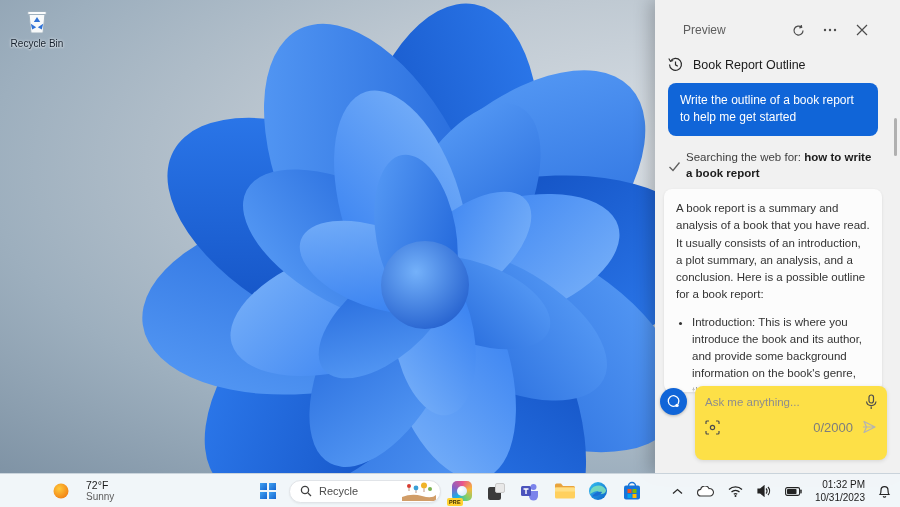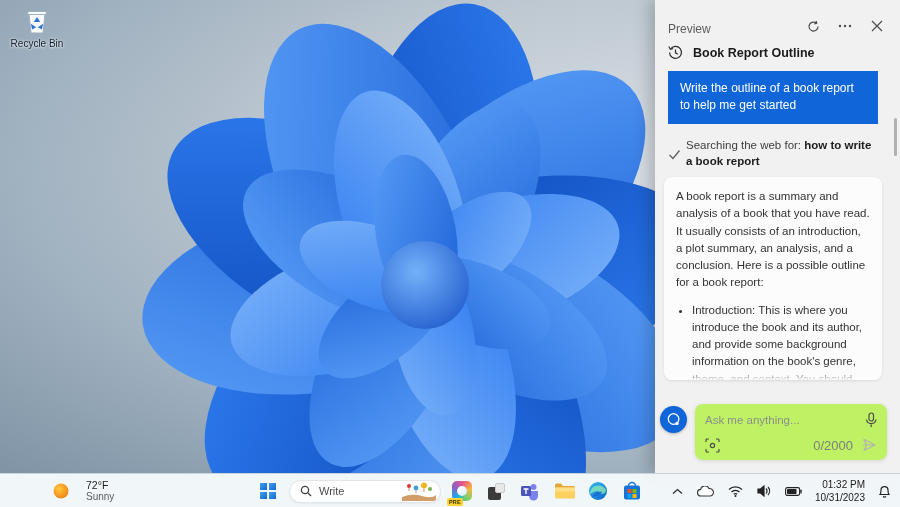--- a/index.html
+++ b/index.html
@@ -11,49 +11,49 @@
   .desktop { position:absolute; left:0; top:0; width:900px; height:473px; overflow:hidden;
     background: radial-gradient(ellipse at 78% 35%, #dbe1e7 0%, #bfc9d2 40%, #9dafbe 72%, #7f93a5 100%); }
   .bloom { position:absolute; left:0; top:0; }
 
   .recycle-bin { position:absolute; left:8px; top:5px; width:58px; display:flex; flex-direction:column; align-items:center; cursor:default; }
   .recycle-bin .label { margin-top:1px; font-size:10px; color:#17212e; text-shadow:0 0 3px rgba(255,255,255,.85), 0 1px 2px rgba(255,255,255,.6); }
 
   
   .panel { position:absolute; top:0; right:0; width:245px; height:473px; background:#f1f1f1;
     box-shadow:-5px 0 16px rgba(0,0,0,.22); }
-  .panel-header { display:flex; align-items:flex-end; height:36px; padding:0 13px; }
+  .panel-header { display:flex; align-items:center; height:36px; padding:0 28px;margin-top:12px; }
   .panel-title { font-size:12px; color:#5d5d5d; flex:1; }
   .hbtn { width:20px; height:20px; display:flex; align-items:center; justify-content:center; margin-left:12px; cursor:pointer; border-radius:4px; }
 
   .topic-row { display:flex; align-items:center; gap:10px; margin:9px 13px 0; }
-  .topic-title { font-size:12.5px; font-weight:700; color:#1b1b1b; }
-
-  .user-bubble { margin:11px 22px 0 13px; background:#1065d8; color:#fff; border-radius:0;
+  .topic-title { font-size:12.5px; font-weight:400; color:#1b1b1b; }
+
+  .user-bubble { margin:11px 22px 0 13px; background:#1065d8; color:#fff; border-radius:8px;
     padding:9px 12px; font-size:12px; line-height:1.45; }
 
   .status-list { margin:13px 22px 0 13px; }
   .status-row { display:flex; align-items:center; gap:5px; margin-bottom:7px; font-size:11.5px; color:#3e3e3e; line-height:1.45; }
   .status-row svg { flex:0 0 auto; margin-top:2px; }
   .status-row b { color:#1c1c1c; font-weight:700; }
 
   .answer-card { position:relative; margin:6px 18px 0 9px; height:203px; overflow:hidden;
     background:#fcfcfc; border-radius:8px; box-shadow:0 1px 3px rgba(0,0,0,.10); padding:11px 12px; }
   .answer-card p { font-size:11.5px; color:#333; line-height:1.5; }
   .answer-card ul { margin:10px 0 0 16px; }
   .answer-card li { font-size:11.5px; color:#333; line-height:1.5; }
   .answer-card .fade { position:absolute; left:0; right:0; bottom:0; height:10px;
     background:linear-gradient(rgba(252,252,252,0), rgba(252,252,252,.95)); pointer-events:none; }
 
   .scroll-thumb { position:absolute; right:3px; top:118px; width:3px; height:38px; border-radius:2px; background:#b0b0b0; }
 
   .composer { position:absolute; left:5px; right:17px; bottom:13px; display:flex; align-items:flex-start; gap:8px; }
   .new-topic-btn { width:27px; height:27px; border-radius:50%; background:#1065d8; flex:0 0 auto;
     display:flex; align-items:center; justify-content:center; margin-top:2px; cursor:pointer; box-shadow:0 1px 3px rgba(0,0,0,.25); }
-  .input-box { flex:1; background:#bef264; border-radius:8px; box-shadow:0 1px 4px rgba(0,0,0,.12); padding:8px 10px 7px; }
+  .input-box { flex:1; background:#fde047; border-radius:8px; box-shadow:0 1px 4px rgba(0,0,0,.12); padding:8px 10px 25px; }
   .input-row1 { display:flex; align-items:center; gap:6px; }
   .ask-input { flex:1; border:none; outline:none; background:transparent; font-family:"Liberation Sans",sans-serif; font-size:11.5px; color:#333; }
   .ask-input::placeholder { color:#8d8d8d; }
   .input-row2 { display:flex; align-items:center; margin-top:9px; }
   .char-counter { margin-left:auto; font-size:13px; color:#7d7d7d; }
   .send-btn { margin-left:8px; cursor:default; display:flex; }
 
   
   .taskbar { position:absolute; left:0; bottom:0; width:900px; height:34px;
     background:rgba(247,250,252,.94); border-top:1px solid rgba(130,150,165,.35);
@@ -277,21 +277,21 @@
             <span></span>
             <span></span>
         </span>
       </div>
 
       <div class="search-pill">
         <svg width="12" height="12" viewBox="0 0 12 12" fill="none" stroke="#3f3f3f" stroke-width="1.3">
           <circle cx="5" cy="5" r="3.6"></circle>
             <path d="M8 8 L11 11"></path>
         </svg>
-        <span class="search-label">Write</span>
+        <span class="search-label">Recycle</span>
         <svg width="34" height="20" viewBox="0 0 34 20">
           <path d="M0 16 Q10 12 20 15 T34 14 L34 20 L0 20 Z" fill="#c98c4e" opacity=".85"></path>
           <circle cx="7" cy="5" r="2" fill="#d63a2f"></circle>
             <path d="M7 7 L7 10" stroke="#a8674a" stroke-width=".7"></path>
           <circle cx="14" cy="7" r="2.4" fill="#3a9fd6"></circle>
             <path d="M14 9.4 L14 12" stroke="#a8674a" stroke-width=".7"></path>
           <circle cx="22" cy="4.5" r="3" fill="#f0b429"></circle>
             <path d="M22 7.5 L22 11" stroke="#a8674a" stroke-width=".7"></path>
           <circle cx="28" cy="8" r="2" fill="#7ab24e"></circle>
         </svg>

